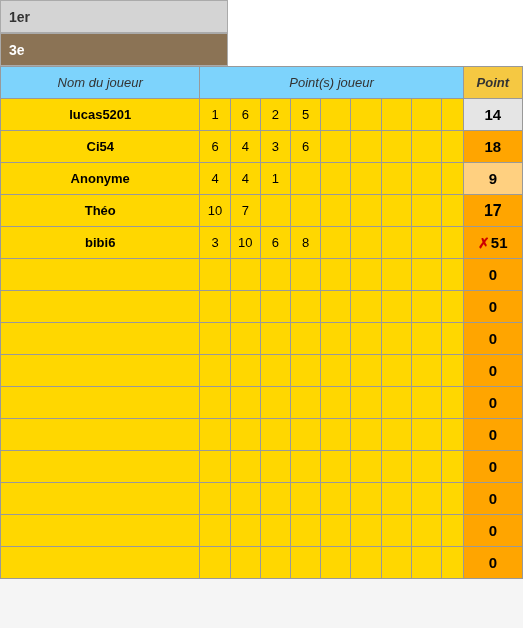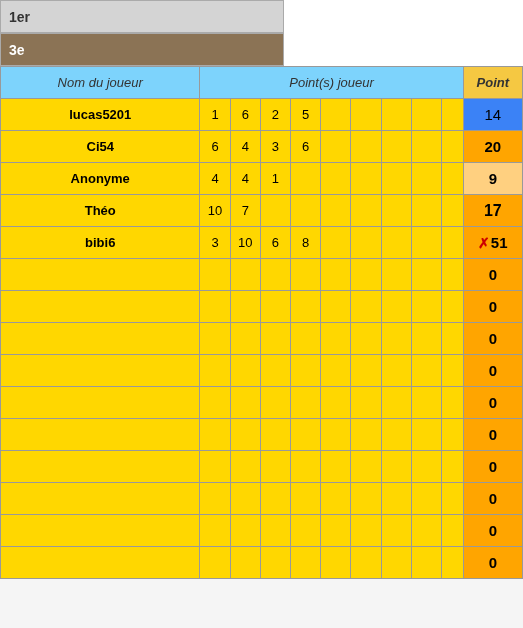--- a/index.html
+++ b/index.html
@@ -11,21 +11,21 @@
       align-items: flex-start;
       padding: 0;
     }
     .container {
       width: 523px;
       background: #fff;
     }
 
     
     .legend {
-      width: 284px;
+      width: 228px;
     }
     .legend-row {
       height: 33px;
       display: flex;
       align-items: center;
       padding-left: 8px;
       font-weight: bold;
       font-size: 14px;
       border: 1px solid #aaa;
       margin-bottom: 0;
@@ -170,34 +170,34 @@
           <td class="td-name">lucas5201</td>
           <td class="td-pt">1</td>
           <td class="td-pt">6</td>
           <td class="td-pt">2</td>
           <td class="td-pt">5</td>
           <td class="td-pt"></td>
           <td class="td-pt"></td>
           <td class="td-pt"></td>
           <td class="td-pt"></td>
           <td class="td-pt"></td>
-          <td class="td-total" style="background: #3b82f6; font-weight: normal; font-size: 15px;">14</td>
+          <td class="td-total" style="background: #e5e5e5; font-weight: bold; font-size: 15px;">14</td>
         </tr>
         <tr class="row-player">
           <td class="td-name">Ci54</td>
           <td class="td-pt">6</td>
           <td class="td-pt">4</td>
           <td class="td-pt">3</td>
           <td class="td-pt">6</td>
           <td class="td-pt"></td>
           <td class="td-pt"></td>
           <td class="td-pt"></td>
           <td class="td-pt"></td>
           <td class="td-pt"></td>
-          <td class="td-total" style="background: rgb(255, 165, 0); font-weight: bold; font-size: 15px;">20</td>
+          <td class="td-total" style="background: rgb(255, 165, 0); font-weight: bold; font-size: 15px;">18</td>
         </tr>
         <tr class="row-player">
           <td class="td-name">Anonyme</td>
           <td class="td-pt">4</td>
           <td class="td-pt">4</td>
           <td class="td-pt">1</td>
           <td class="td-pt"></td>
           <td class="td-pt"></td>
           <td class="td-pt"></td>
           <td class="td-pt"></td>

